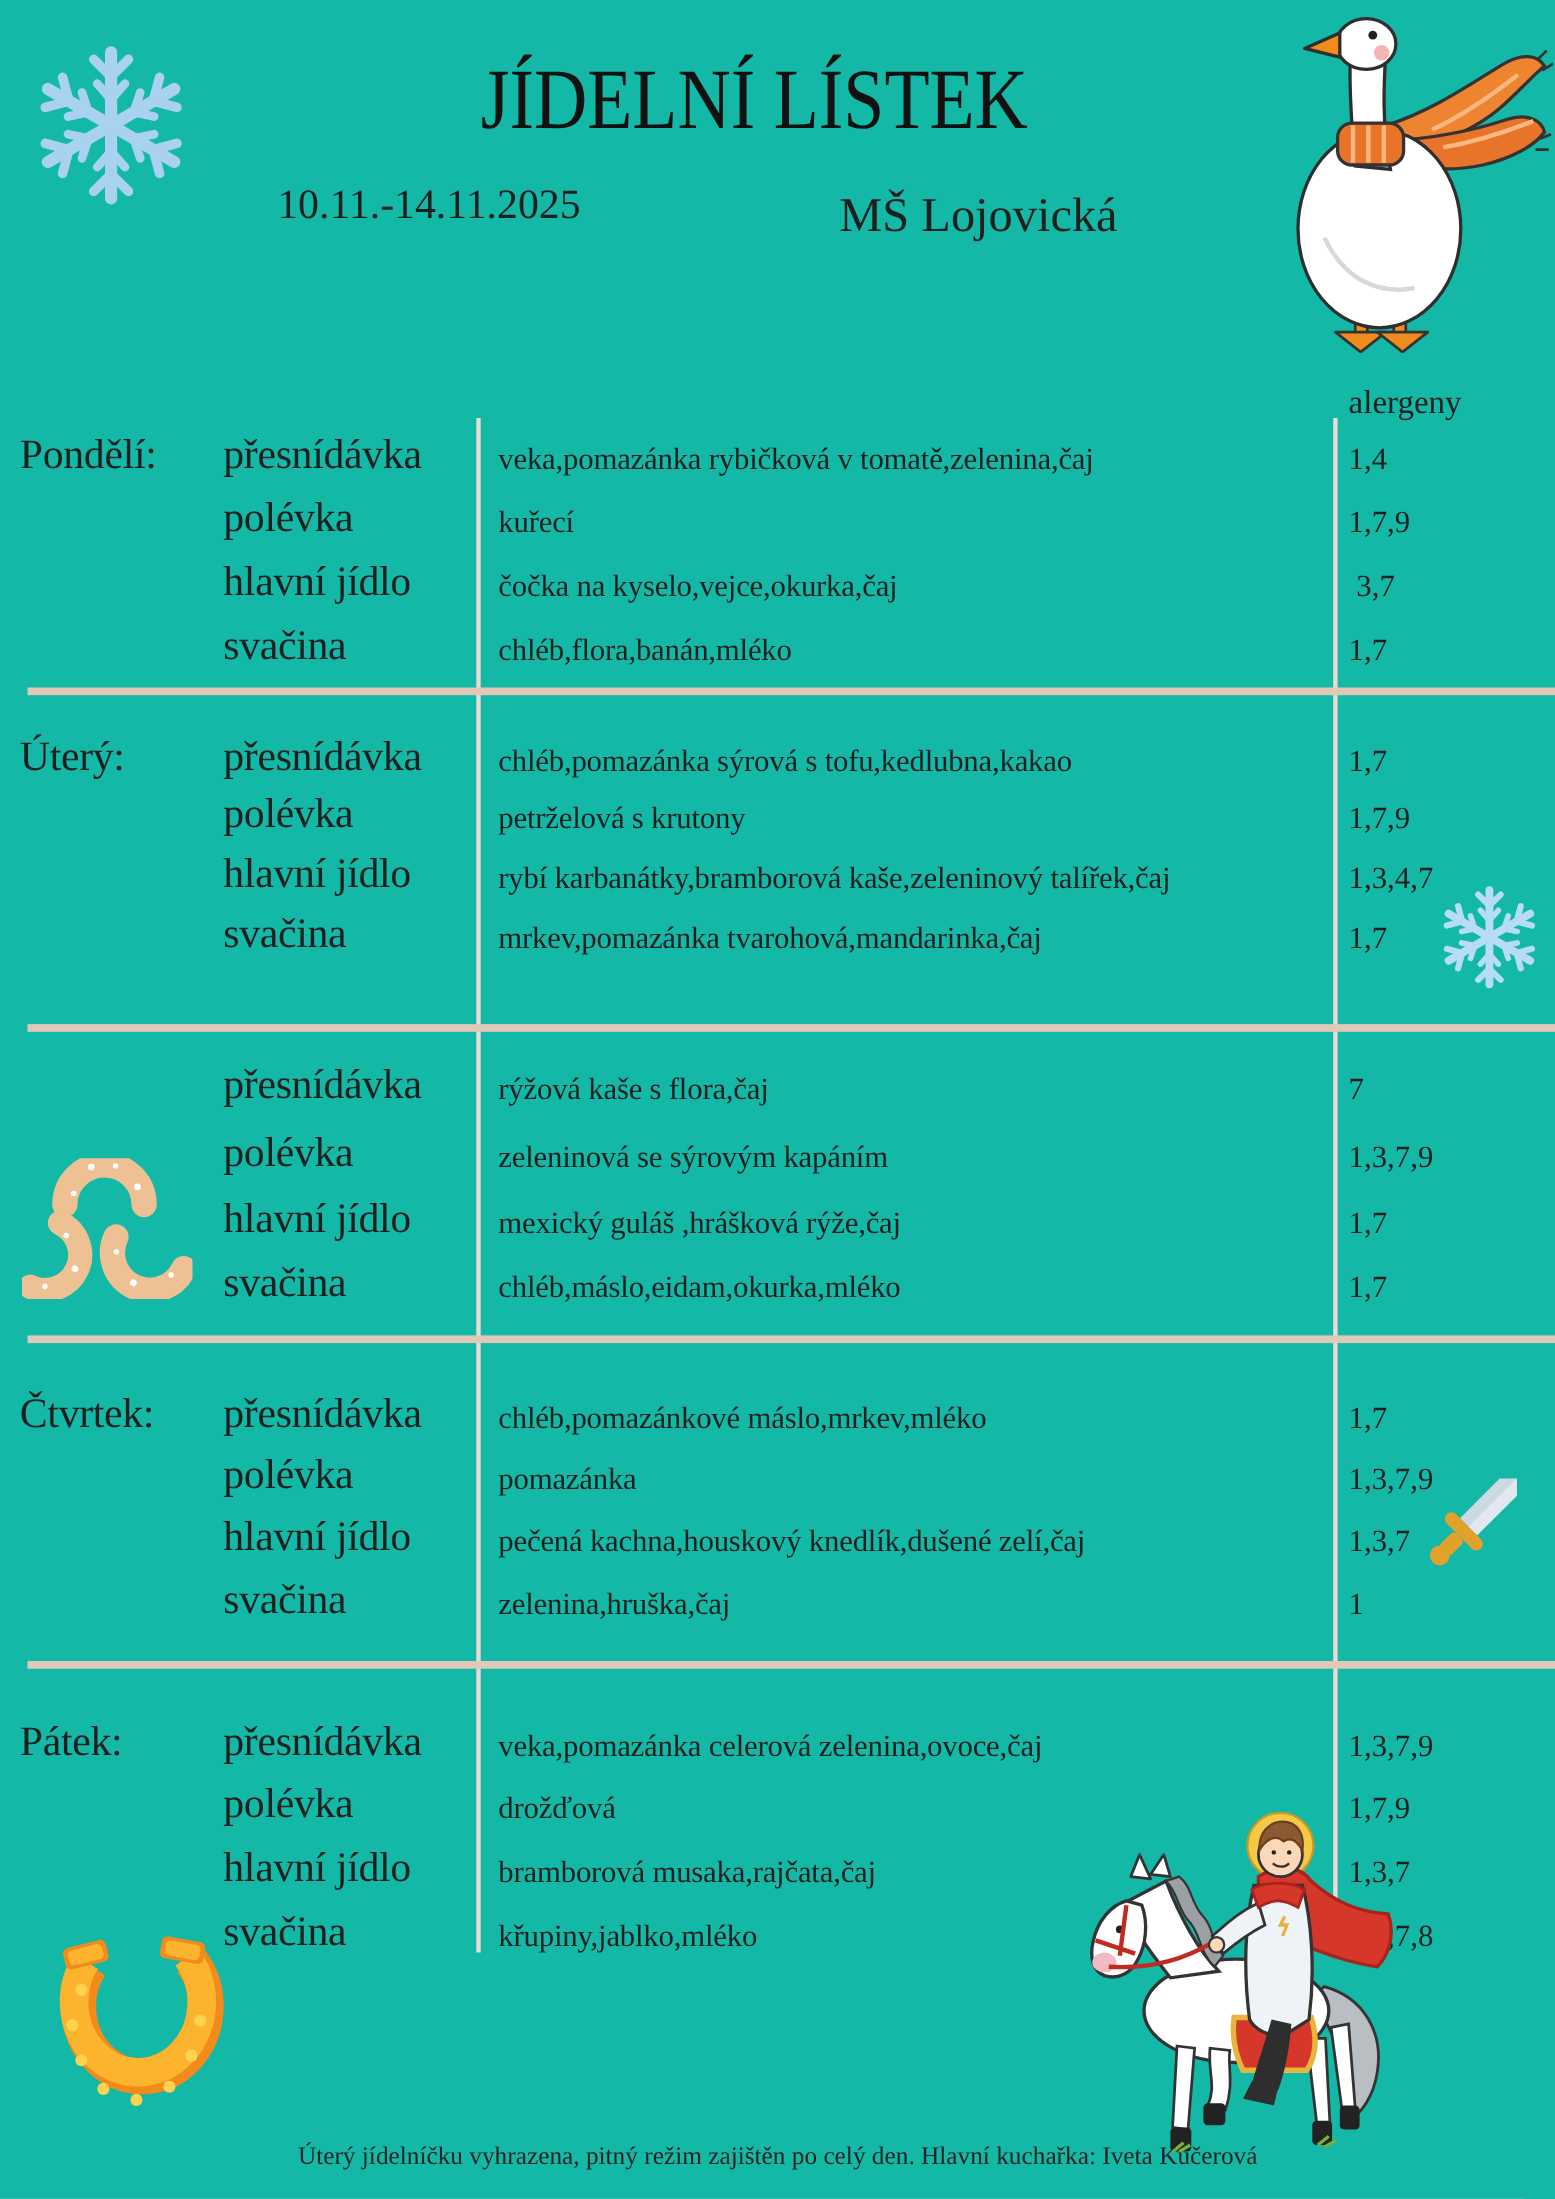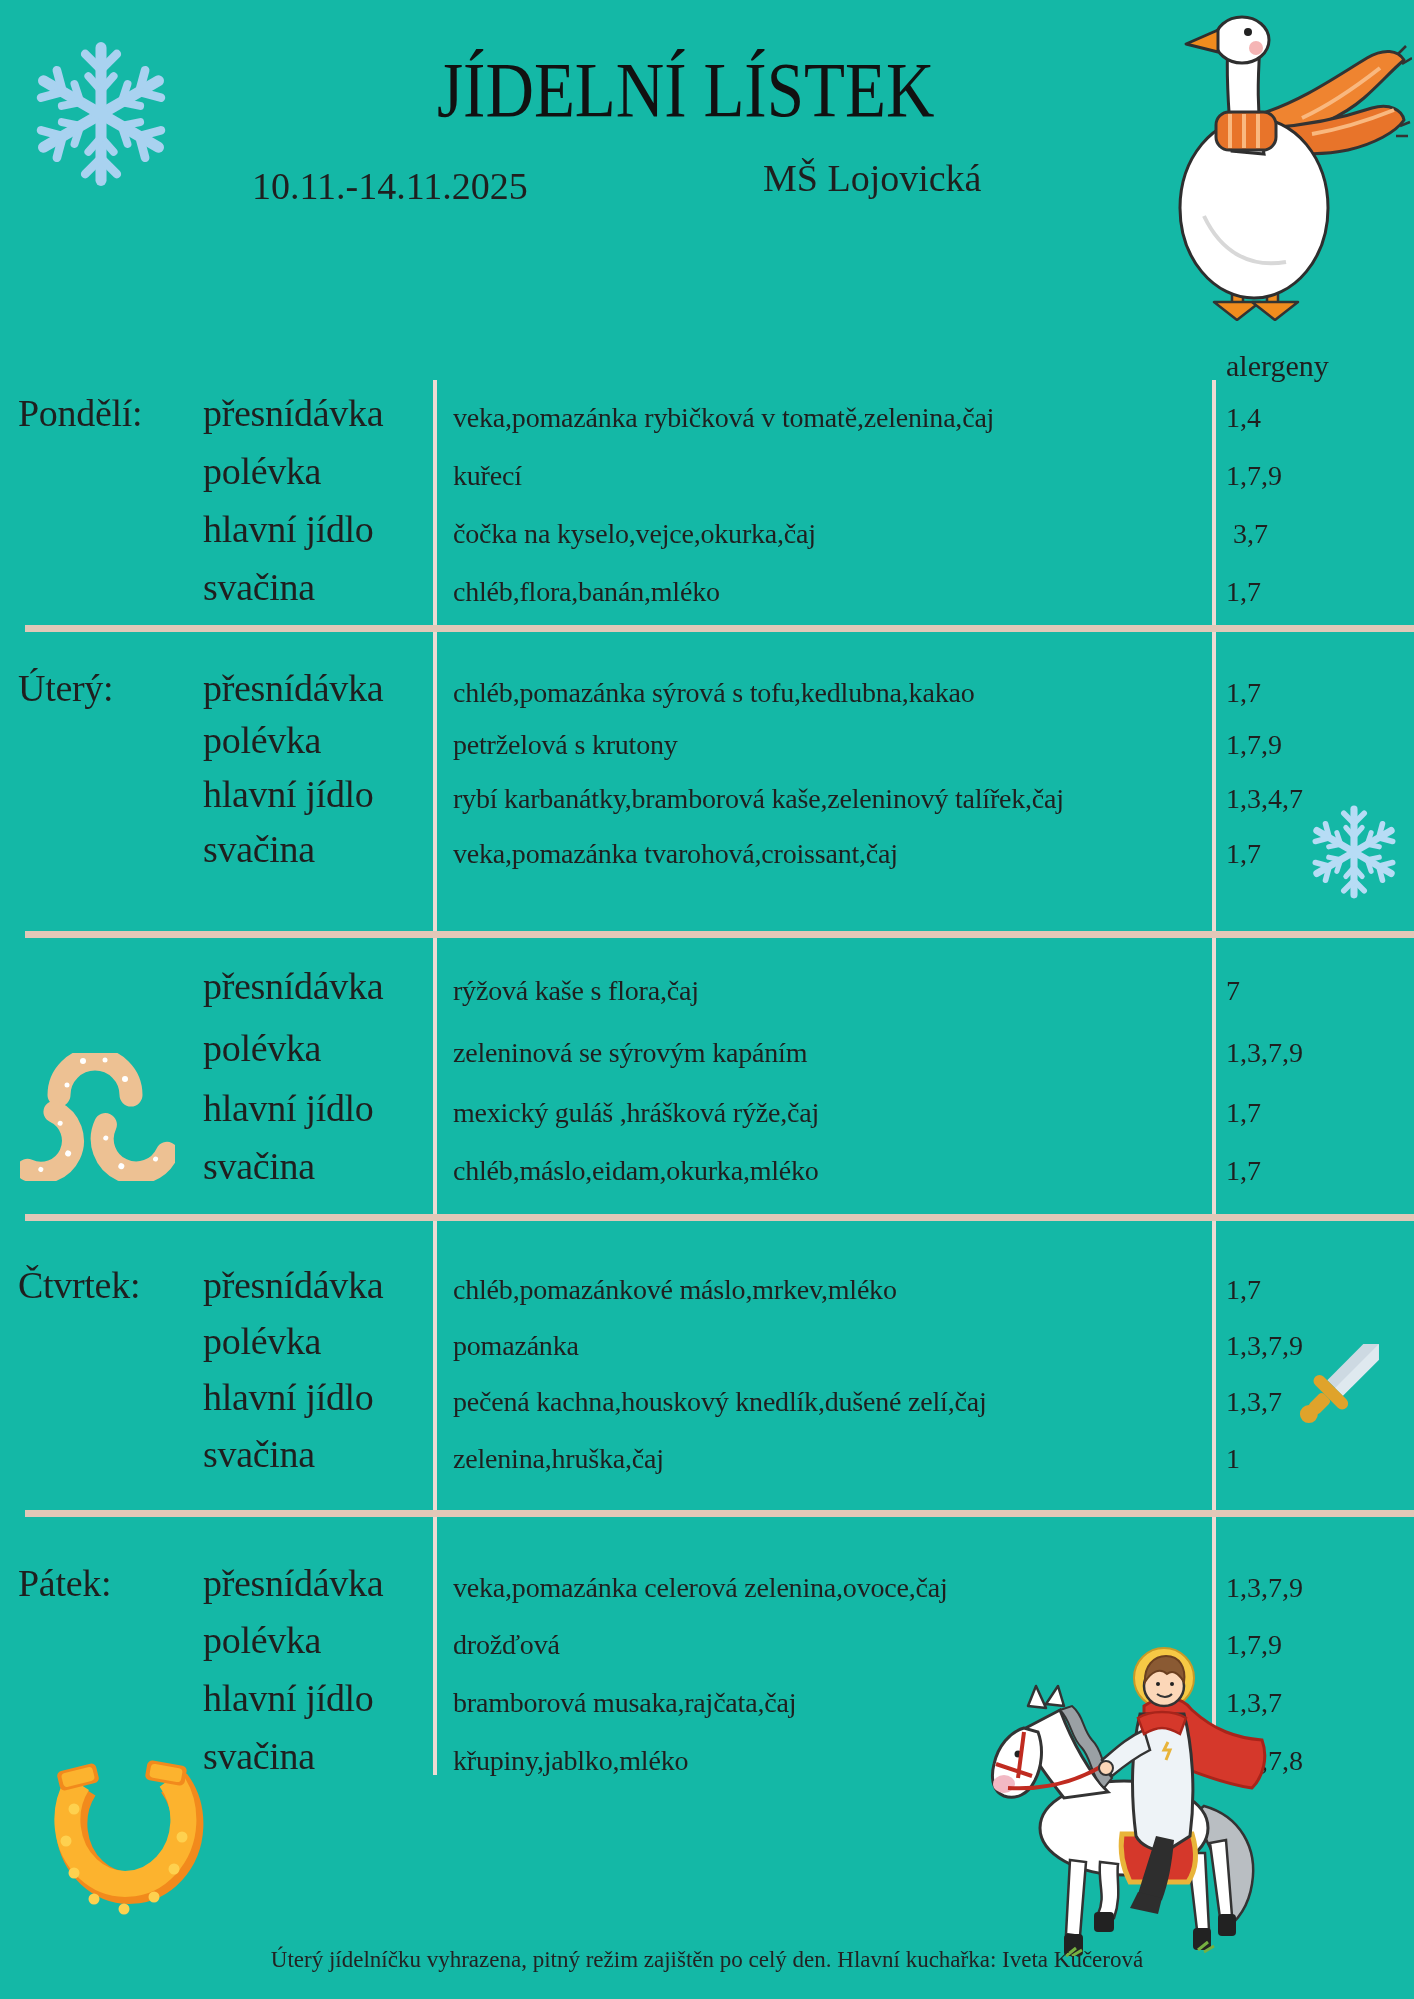--- a/index.html
+++ b/index.html
@@ -3,21 +3,21 @@
 <meta charset="utf-8">
 <style>
   html,body{margin:0;padding:0;background:#fff;}
   .page{position:relative;width:1414px;height:1999px;background:#14b8a6;overflow:hidden;
         font-family:Liberation Serif, serif;color:#1f1f1f;}
   .deco{position:absolute;}
   
   .title{position:absolute;left:437px;top:51px;font-size:78px;line-height:78px;
          letter-spacing:0px;transform:scaleX(0.86);transform-origin:left top;color:#111;}
   .date-range{position:absolute;left:252px;top:160px;font-size:38px;line-height:52px;}
-  .school{position:absolute;left:763px;top:150px;font-size:38px;line-height:56px;}
+  .school{position:absolute;left:763px;top:168px;font-size:44px;line-height:56px;}
   
   .vline{position:absolute;top:380px;height:1395px;width:4px;background:#ecdbd3;}
   .vline.v1{left:433px;} .vline.v2{left:1212px;}
   .hline{position:absolute;left:25px;width:1389px;height:7px;background:#e1c8b8;}
   .allerg-header{position:absolute;left:1226px;top:337px;font-size:30px;line-height:58px;}
   
   .row{position:absolute;left:0;width:1414px;height:58px;padding-left:31px;}
   .day-label{position:absolute;left:18px;width:195px;text-align:left;
              font-size:38px;line-height:58px;letter-spacing:-0.3px;}
   .meal{position:absolute;left:203px;font-size:38px;line-height:58px;letter-spacing:-0.3px;}
@@ -121,21 +121,21 @@
     <span class="dish">petrželová s krutony</span>
     <span class="allerg">1,7,9</span>
   </div>
   <div class="row" style="top:765px">
     <span class="meal">hlavní jídlo</span>
     <span class="dish">rybí karbanátky,bramborová kaše,zeleninový talířek,čaj</span>
     <span class="allerg">1,3,4,7</span>
   </div>
   <div class="row" style="top:820px">
     <span class="meal">svačina</span>
-    <span class="dish">veka,pomazánka tvarohová,croissant,čaj</span>
+    <span class="dish">mrkev,pomazánka tvarohová,mandarinka,čaj</span>
     <span class="allerg">1,7</span>
   </div>
 
   <svg class="deco" style="left:1303px;top:796px" width="102" height="112" viewBox="-50 -50 100 100">
     <use href="#sf" stroke="#b7dcf5"></use>
   </svg>
 
   <div class="row" style="top:957px">
     <span class="meal">přesnídávka</span>
     <span class="dish">rýžová kaše s flora,čaj</span>

